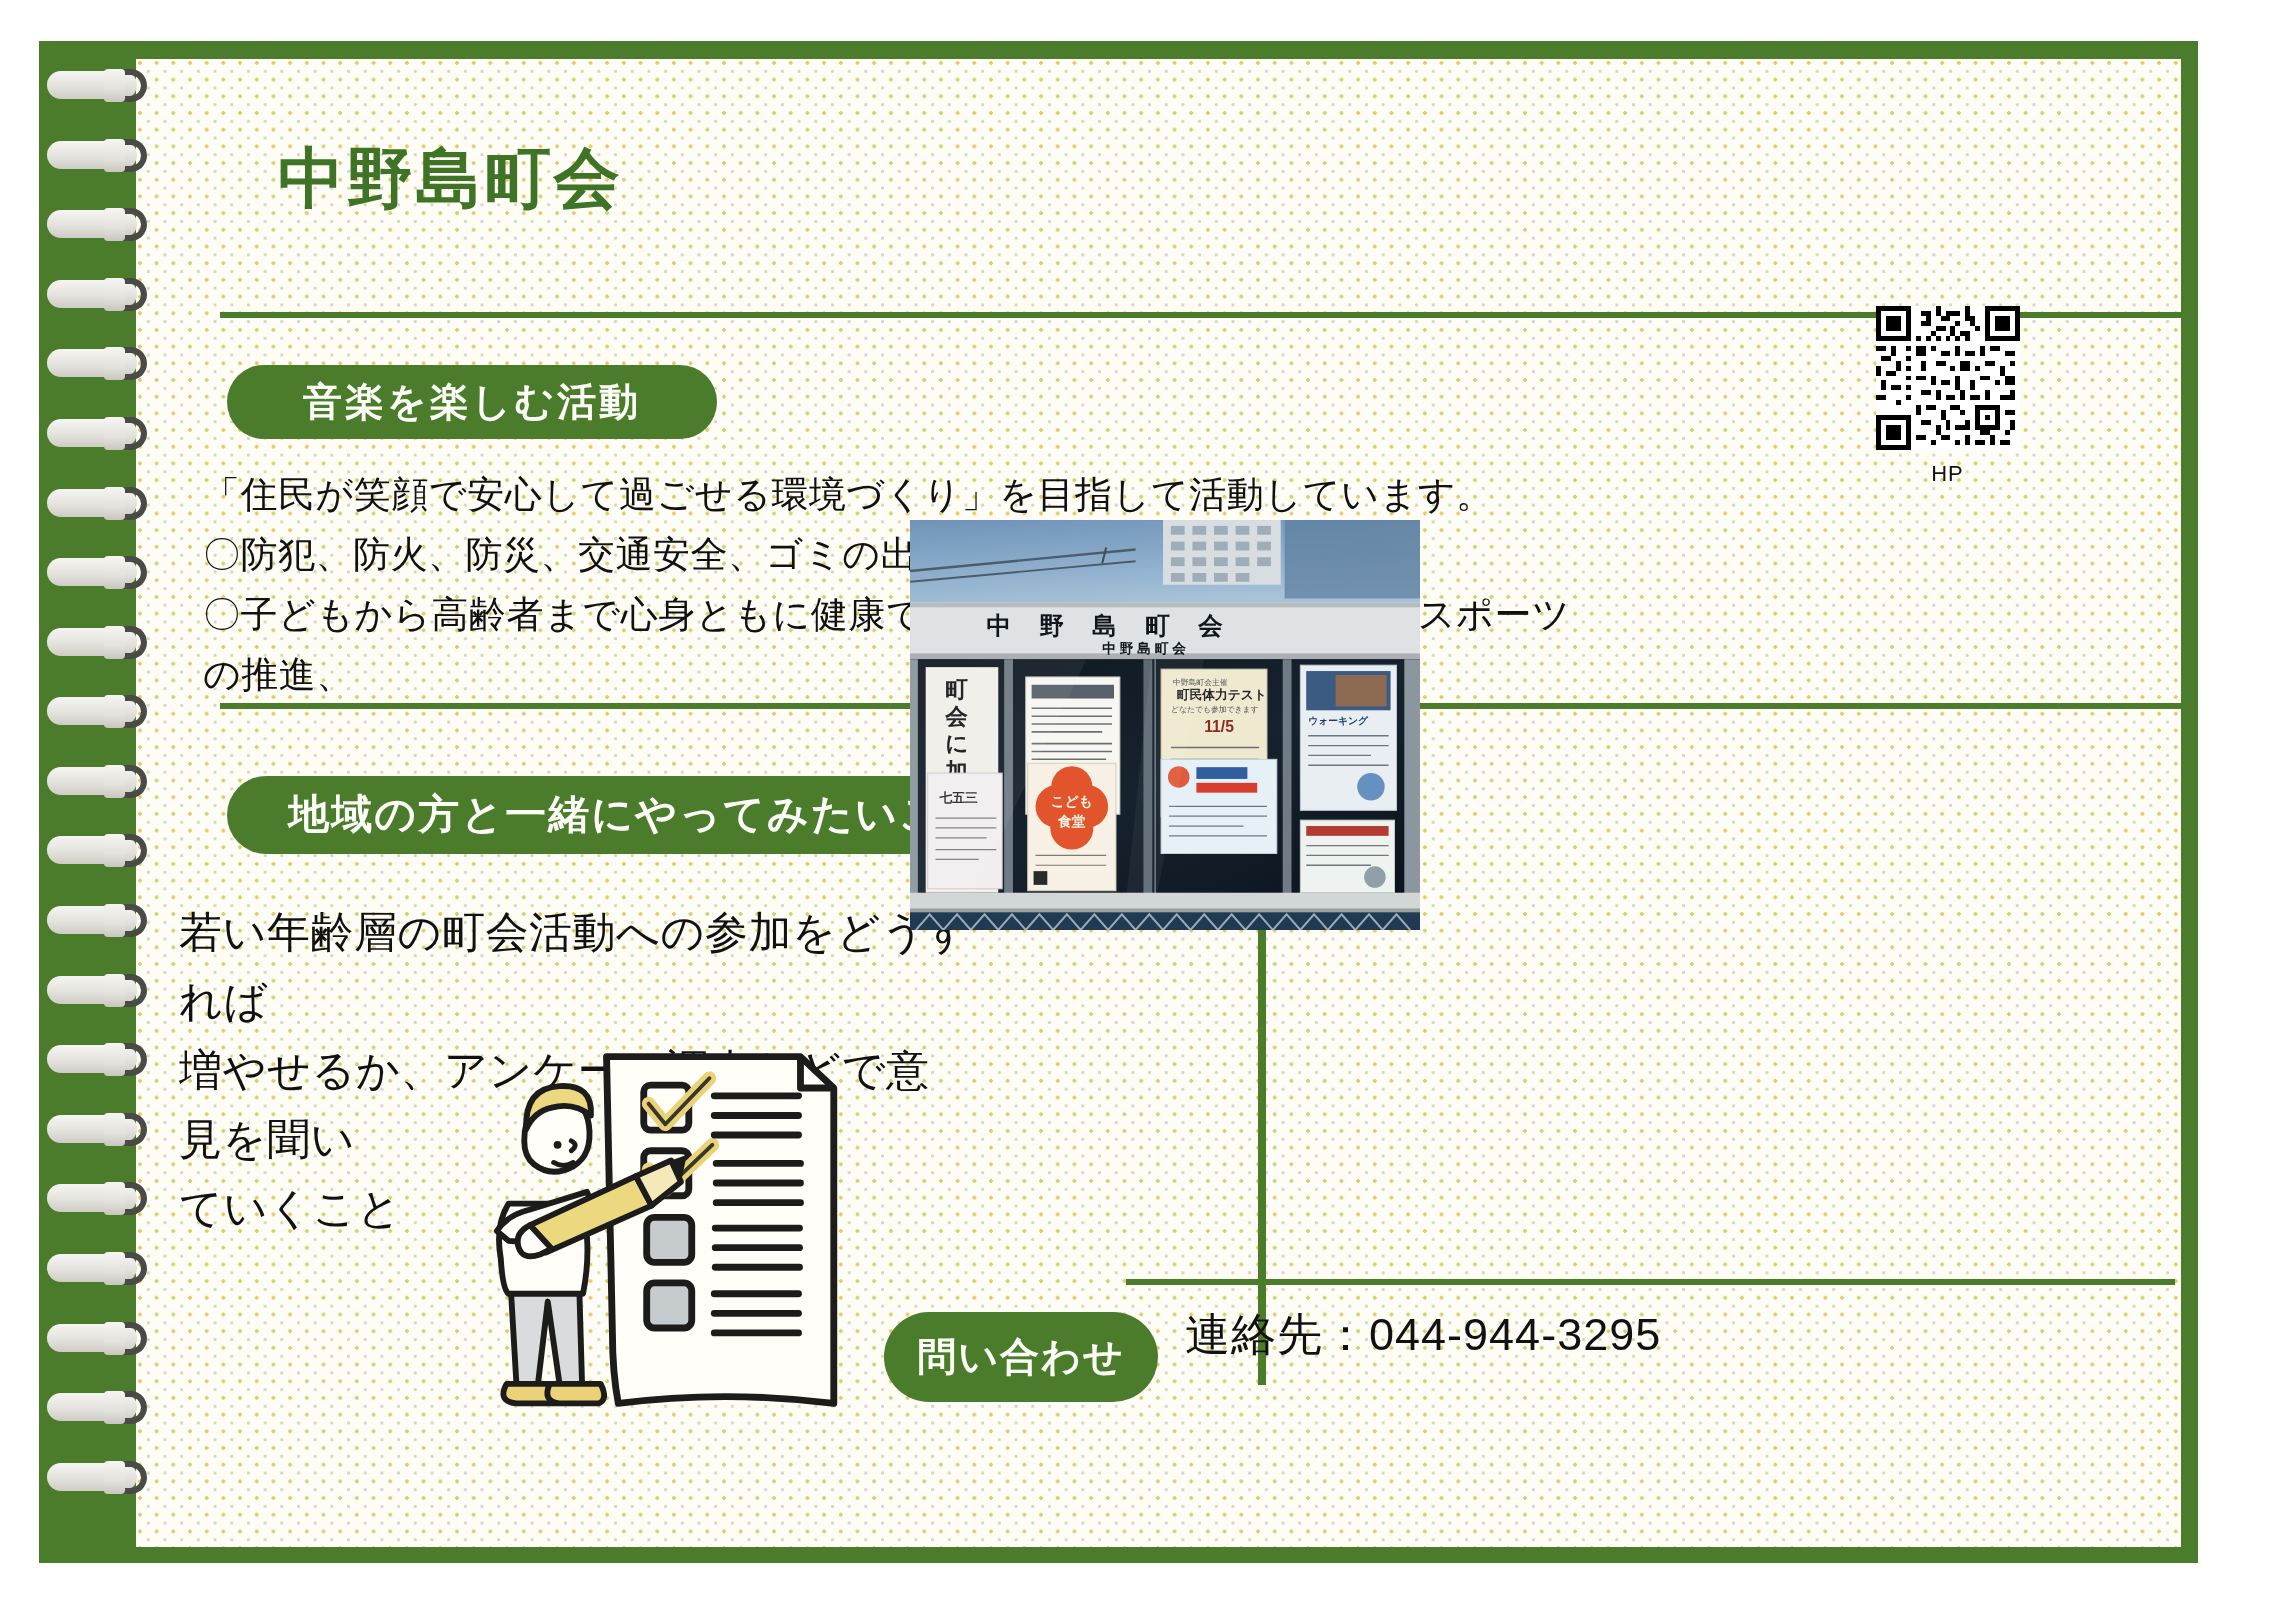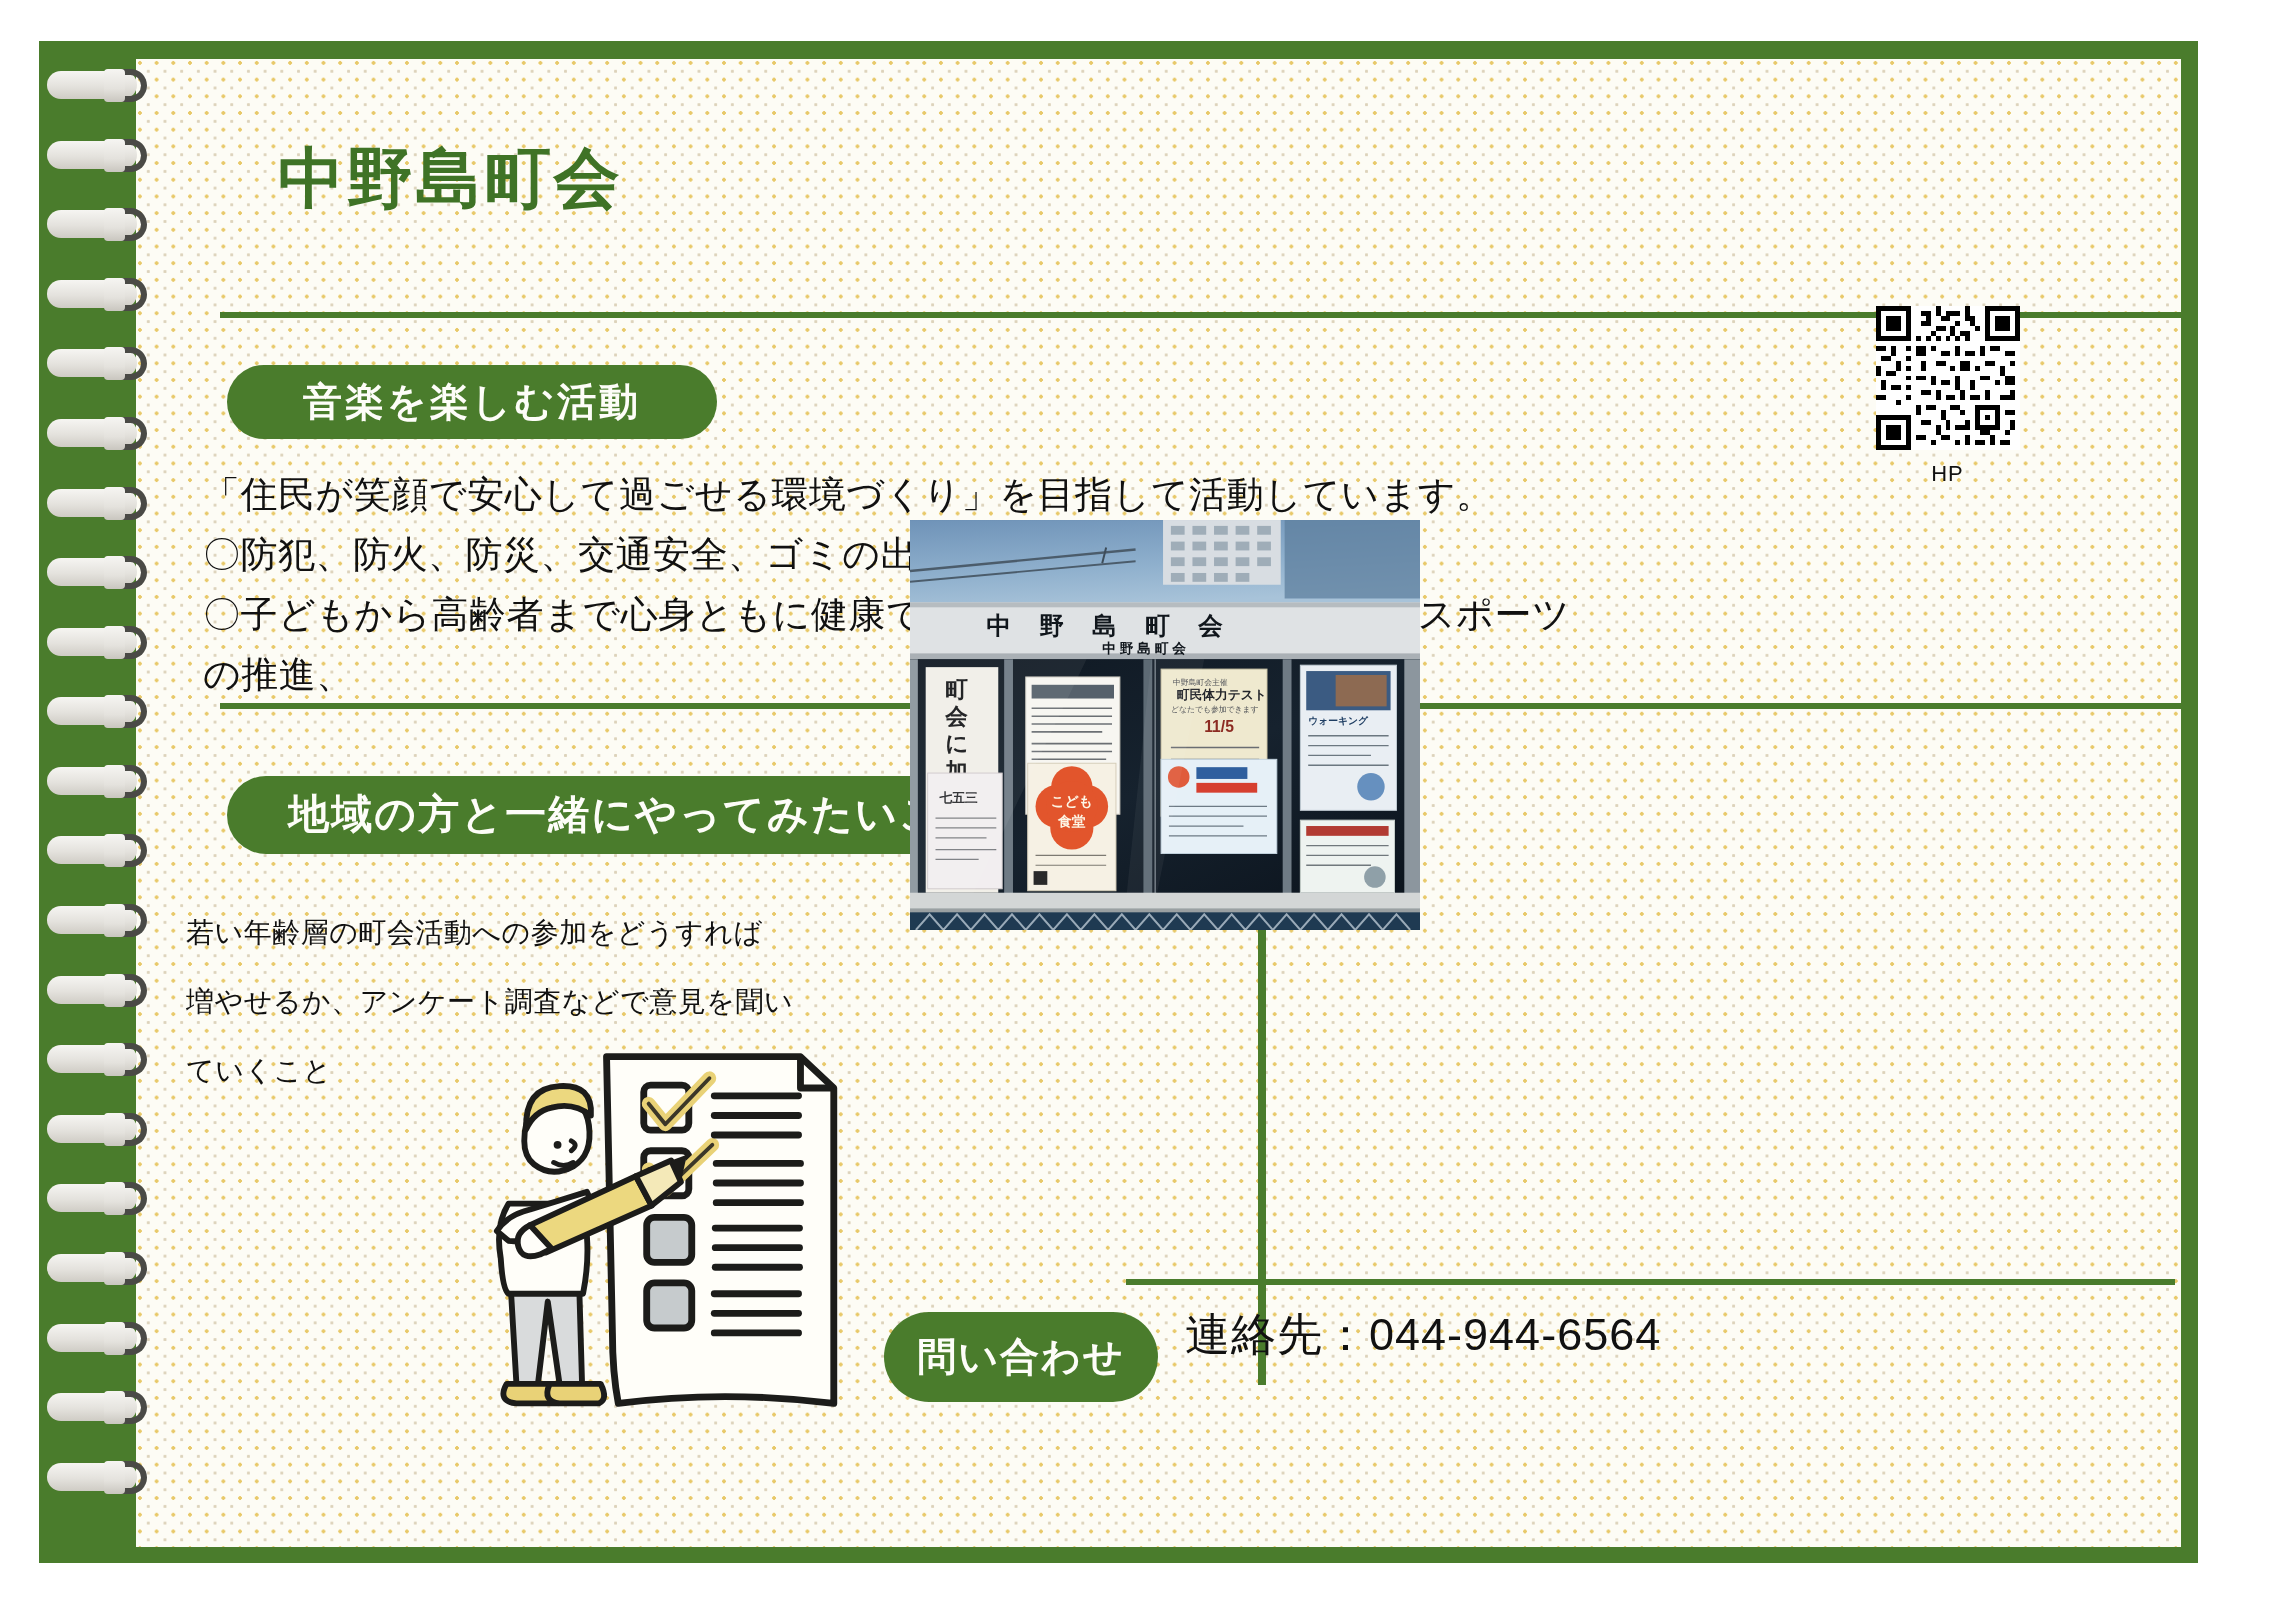--- a/index.html
+++ b/index.html
@@ -142,24 +142,24 @@
     width: 1392px;
     font-size: 37px;
     line-height: 60px;
     color: #111111;
     letter-spacing: 0.5px;
   }
   .sec1-body .indent { padding-left: 37px; display: block; }
 
   .sec2-body {
     position: absolute;
-    left: 50px;
+    left: 43px;
     top: 839px;
     width: 794px;
-    font-size: 28px;
+    font-size: 43px;
     line-height: 69px;
     color: #111111;
     letter-spacing: 0.5px;
   }
 
   
   .qr-wrap {
     position: absolute;
     left: 1728px;
     top: 247px;
@@ -616,21 +616,21 @@
           <path d="M6 418 L20 402 L34 418 L48 402 L62 418 L76 402 L90 418 L104 402 L118 418 L132 402 L146 418 L160 402 L174 418 L188 402 L202 418 L216 402 L230 418 L244 402 L258 418 L272 402 L286 418 L300 402 L314 418 L328 402 L342 418 L356 402 L370 418 L384 402 L398 418 L412 402 L426 418 L440 402 L454 418 L468 402 L482 418 L496 402 L510 418"></path>
         </g>
       </svg>
     </div>
 
     <div class="pill pill-3">
       <span>問い合わせ</span>
     </div>
 
     <div class="contact">
-      <div>連絡先：044-944-6564</div>
+      <div>連絡先：044-944-3295</div>
     </div>
 
   </div>
 </div>
 
 <div class="spiral">
   <div class="ring" style="top:0px">
       <div class="bar"></div>
       <div class="hook"></div>
       <div class="hookcap"></div>

